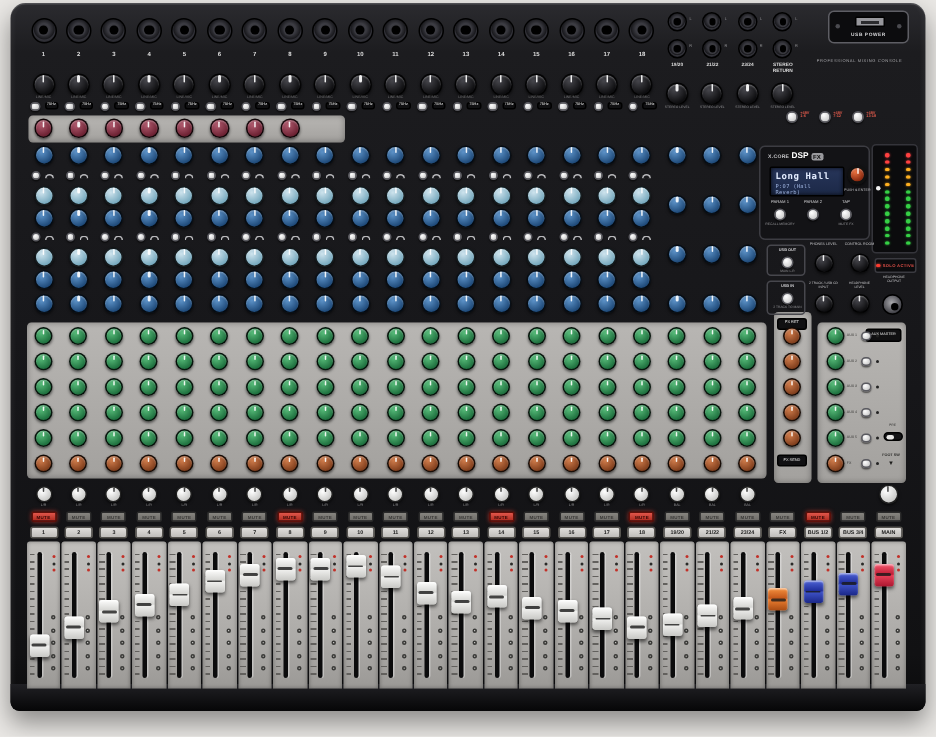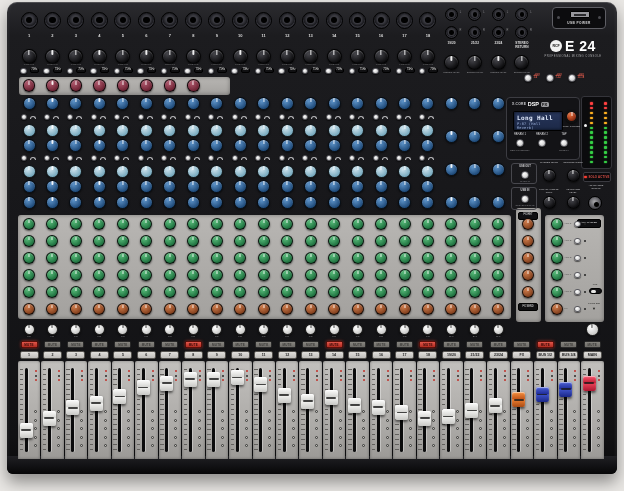--- a/index.html
+++ b/index.html
@@ -78,24 +78,20 @@
   <div id="front-edge"></div>
 
   <div id="usb-box">
     <div id="usb-screw-l" style="left:4px"></div>
     <div id="usb-screw-r" style="right:4px"></div>
     <div id="usb-port"></div>
     <div id="usb-label">USB POWER</div>
   </div>
 
   <div id="logo">
-    <div id="logo-row">
-      <div id="logo-badge">RCF</div>
-      <div id="logo-model">E 24</div>
-    </div>
     <div id="logo-tagline">PROFESSIONAL MIXING CONSOLE</div>
   </div>
 
   <div id="dsp">
     <div id="dsp-header">
       <span id="dsp-brand">X.CORE</span>
       <span id="dsp-name">DSP</span>
       <span id="dsp-badge">FX</span>
     </div>
     <div id="lcd">

